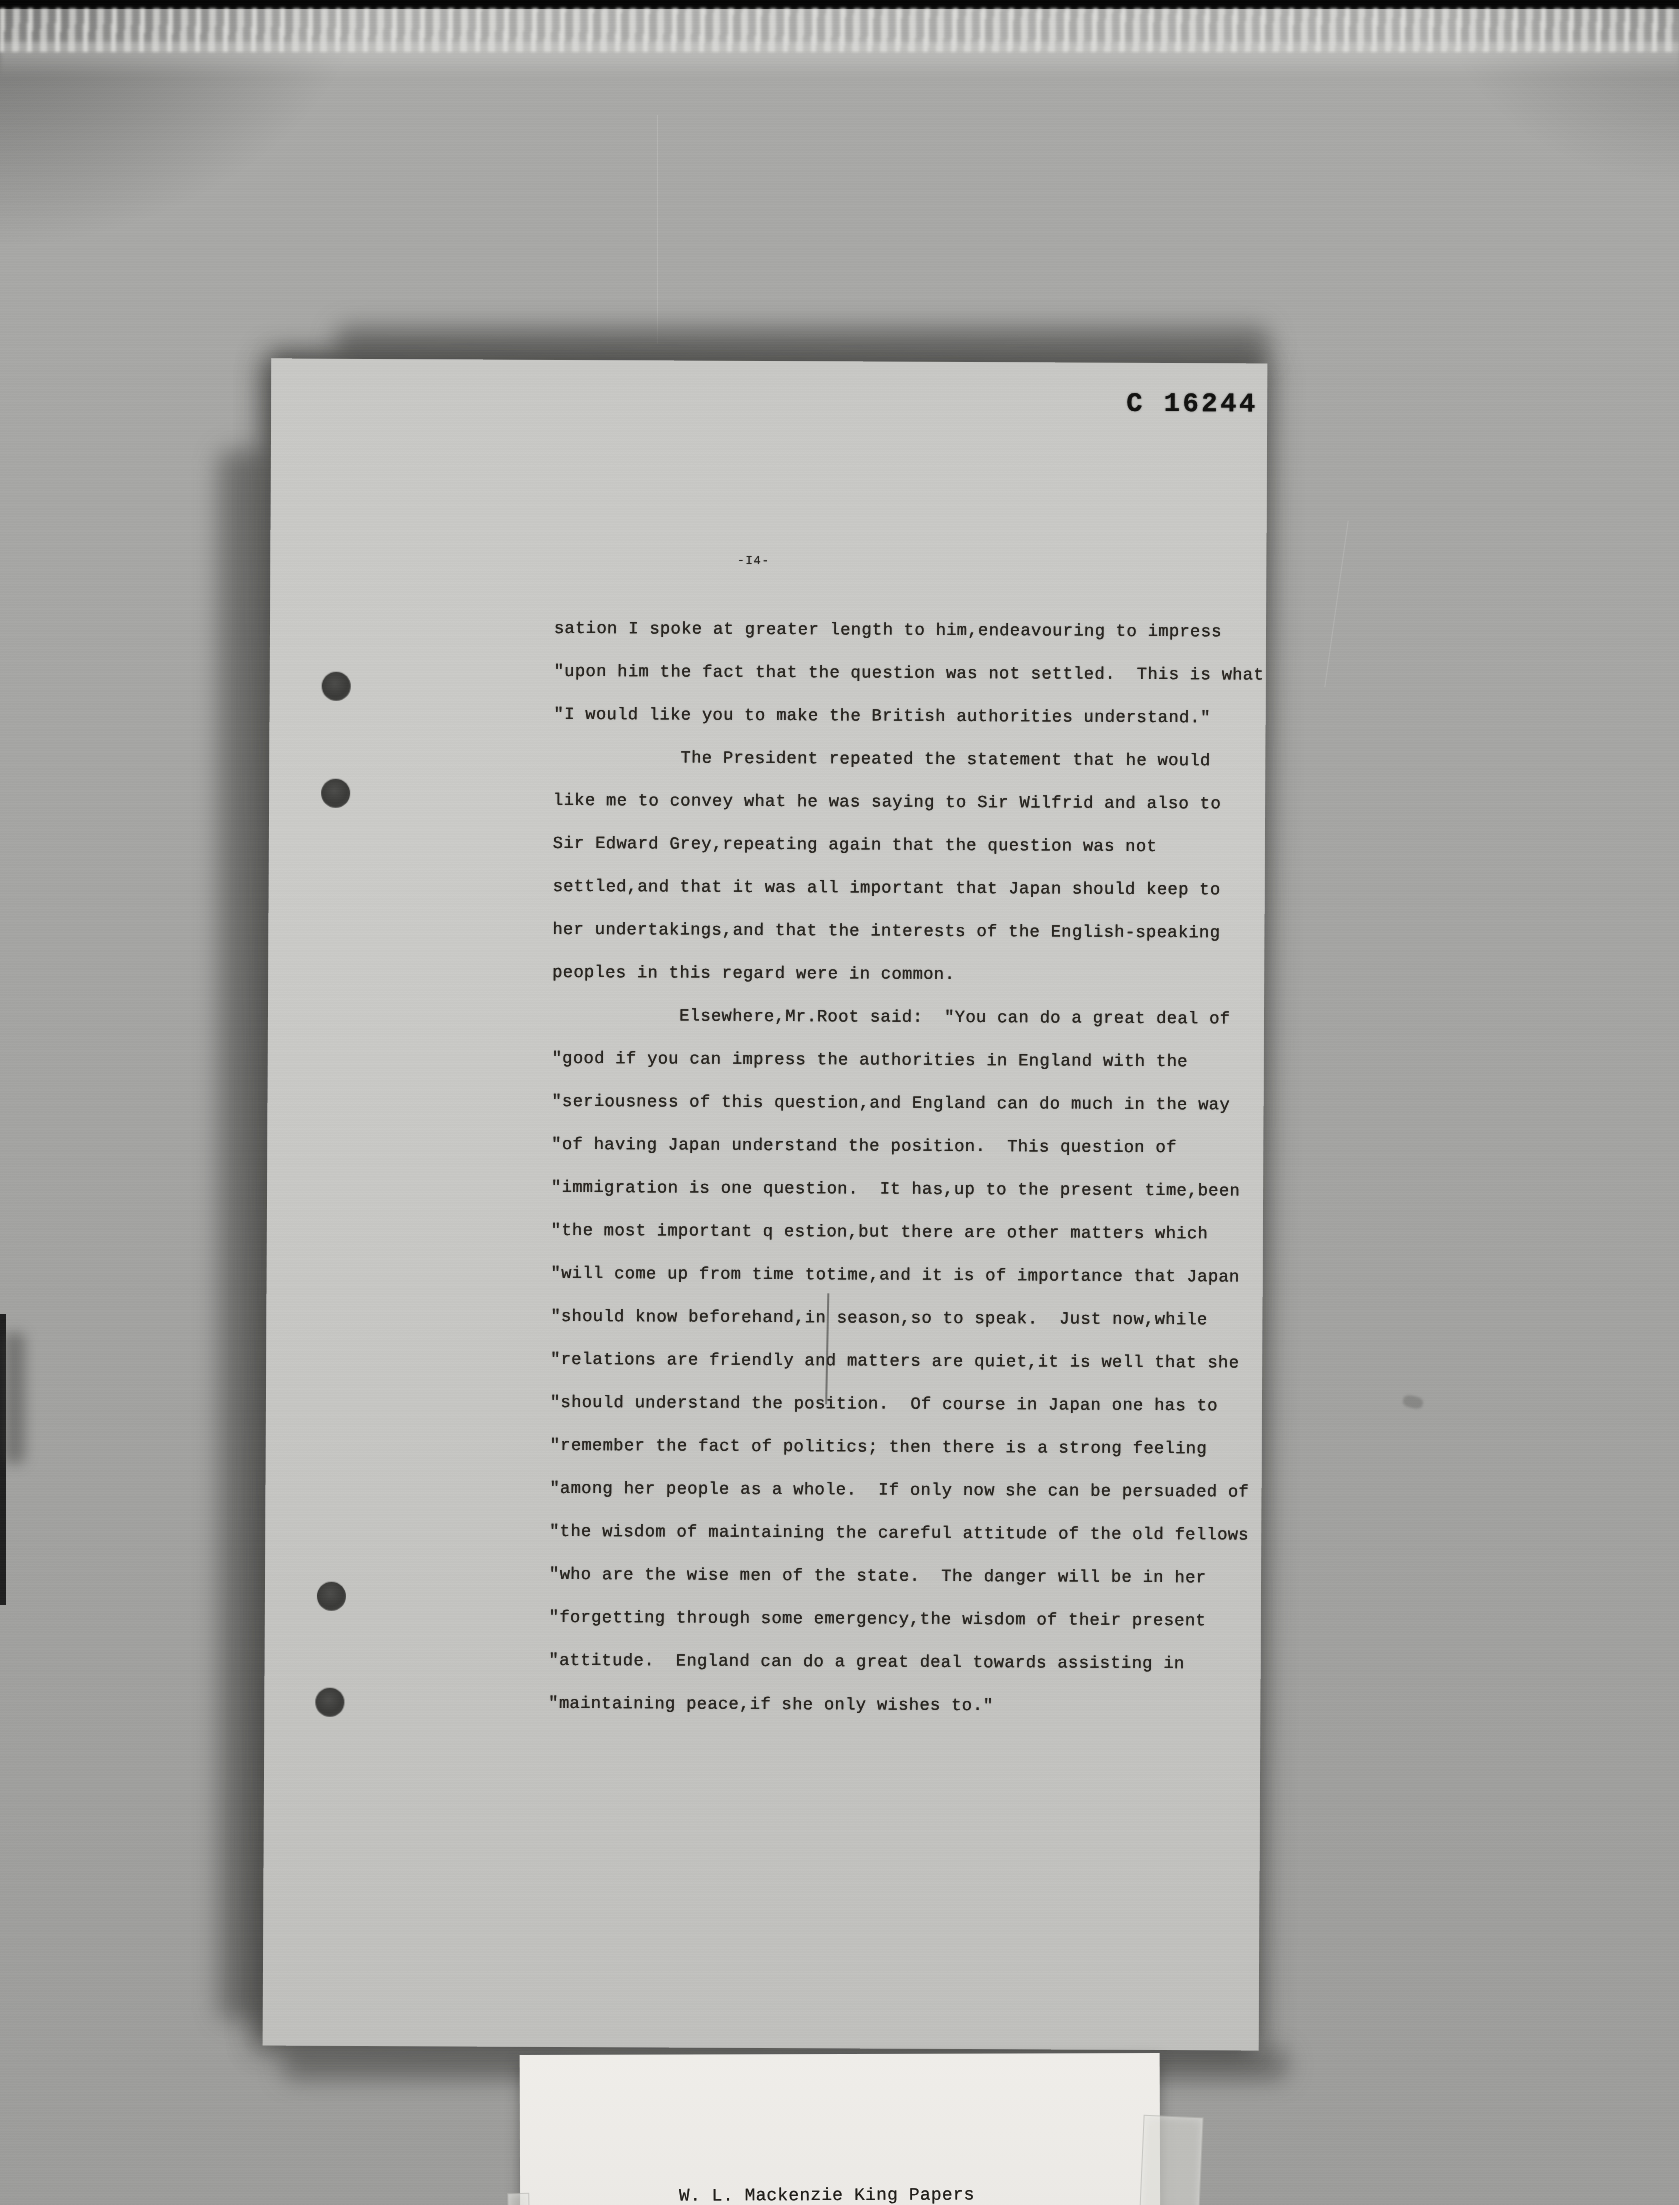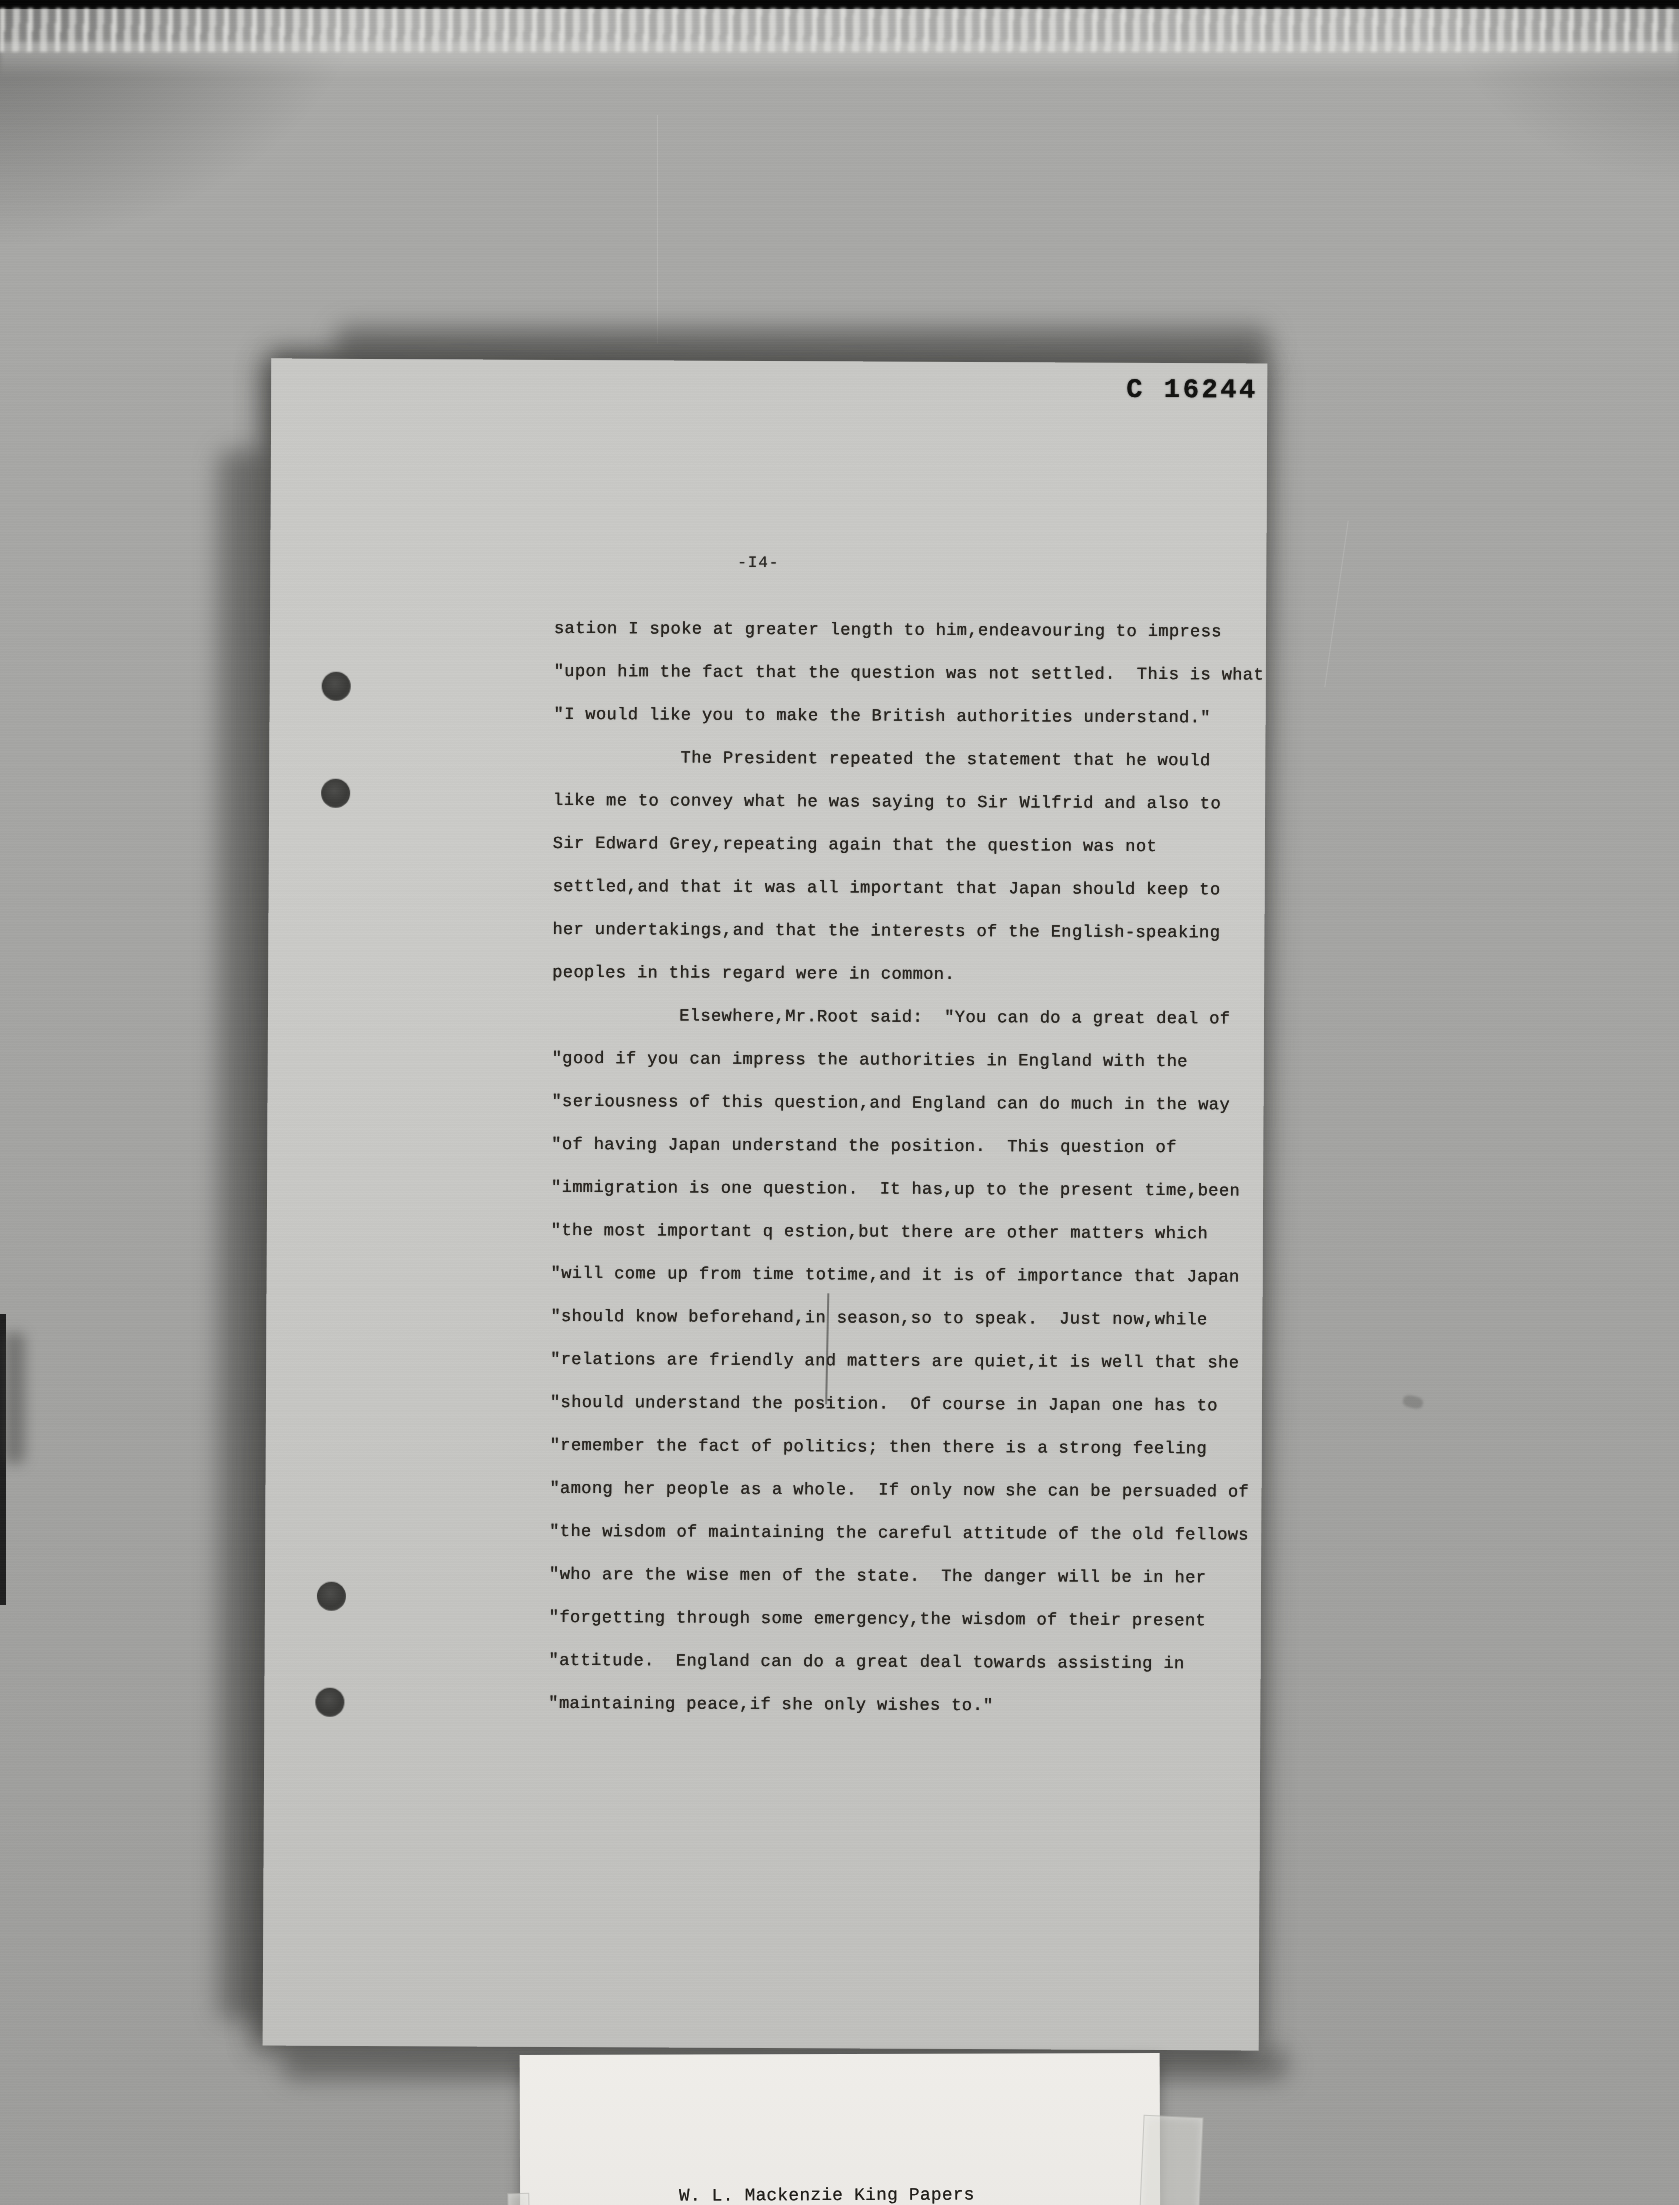--- a/index.html
+++ b/index.html
@@ -37,27 +37,27 @@
   .shadow-band{position:absolute;background:rgba(70,70,68,.55);filter:blur(11.5px);border-radius:13.2px;}
 
   
   .page{
     position:absolute;left:267px;top:361px;width:996px;height:1687px;
     transform:rotate(.3deg);
     background:linear-gradient(180deg,#c8c8c5 0%,#cbcbc8 28%,#c6c6c3 62%,#c0c0bd 100%);
     box-shadow:0 0 31px 4.4px rgba(45,45,43,.45), -11.5px 3.5px 24px rgba(60,60,58,.4), 0 -8px 20px rgba(70,70,68,.45);
   }
   .stamp-number{
-    position:absolute;left:855px;top:12px;
+    position:absolute;left:855px;top:26px;
     font-size:27px;font-weight:bold;letter-spacing:2.6px;color:#121210;
     text-shadow:0 0 0.9px rgba(20,20,18,.8), 0 0 2.2px rgba(20,20,18,.25);
   }
   .page-number{
     position:absolute;left:467px;top:193px;
-    font-size:16px;color:#2a2824;letter-spacing:0.9px;
+    font-size:12px;color:#2a2824;letter-spacing:0.9px;
     text-shadow:0 0 0.7px rgba(40,38,34,.8);
   }
   .typed{
     position:absolute;left:284px;top:247px;width:706px;
     font-size:17px;line-height:43px;letter-spacing:0.4px;
     color:#27241f;white-space:pre;
     text-shadow:0 0 0.5px rgba(35,32,27,.9), 0 0 1.5px rgba(35,32,27,.3);
   }
   .hole{position:absolute;width:29px;height:29px;border-radius:50%;
     background:radial-gradient(circle at 45% 40%, #4c4c4a 0%, #3a3a38 55%, #454543 100%);

